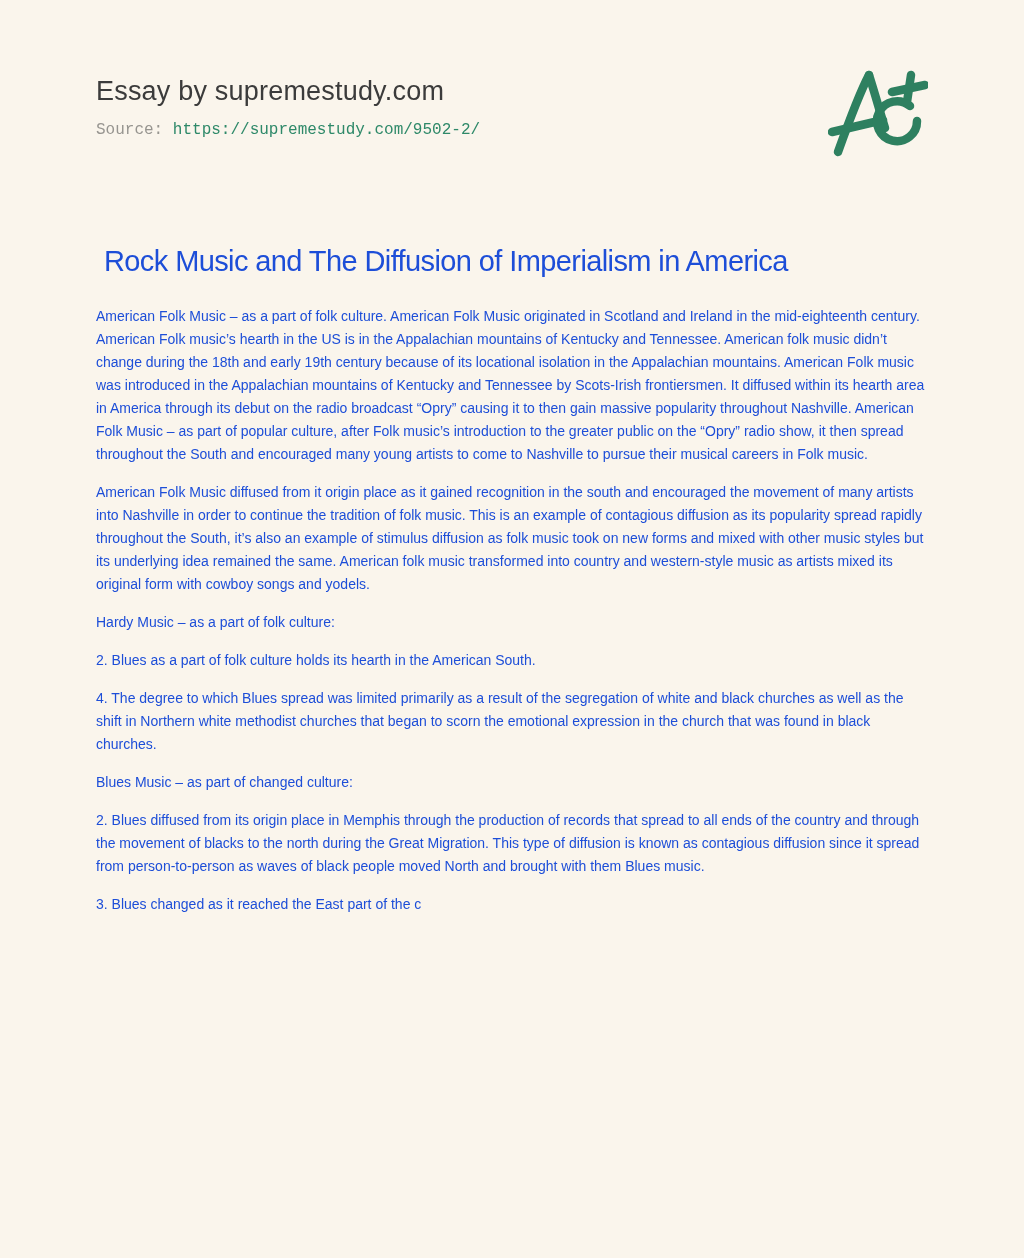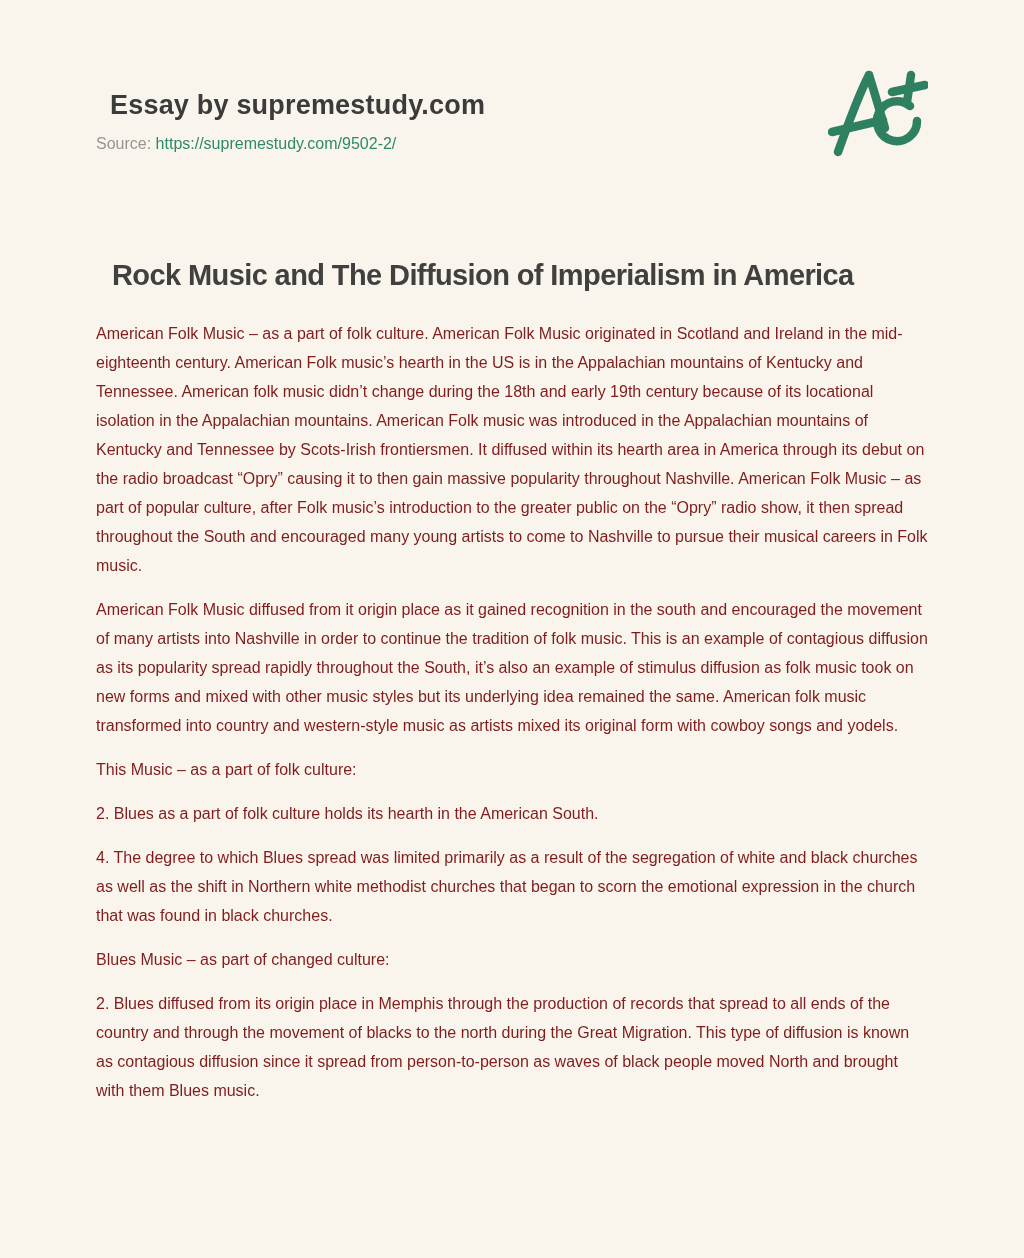--- a/index.html
+++ b/index.html
@@ -13,55 +13,56 @@
   .page {
     position: relative;
     width: 1024px;
     height: 1258px;
     box-sizing: border-box;
     padding: 76px 96px 0 96px;
     overflow: hidden;
     background: #faf5ec;
   }
   .byline {
-    margin: 14px;
+    margin: 0;
     font-size: 27px;
-    font-weight: bold;
+    font-weight: normal;
     color: #3b3b3b;
     letter-spacing: 0.2px;
   }
   .source-line {
     margin: 14px 0 0 0;
     font-size: 16px;
     color: #979590;
+    font-family: Liberation Mono, monospace;
   }
   .source-line a {
     color: #2e8969;
     text-decoration: none;
   }
   .logo {
     position: absolute;
     top: 66px;
     right: 96px;
     width: 100px;
     height: 96px;
   }
   .essay-title {
-    margin: 106px 0 0 16px;
+    margin: 106px 0 0 8px;
     font-size: 29px;
-    font-weight: bold;
-    color: #404040;
+    font-weight: normal;
+    color: #1d4ed8;
     letter-spacing: -0.6px;
     white-space: nowrap;
   }
   .essay-body p {
     margin: 15px 0 0 0;
-    font-size: 16px;
-    line-height: 29px;
-    color: #7f1d1d;
+    font-size: 14px;
+    line-height: 23px;
+    color: #1d4ed8;
   }
   .essay-body p:first-child {
     margin-top: 27px;
   }
 </style>
 </head>
 <body>
 
 <div class="page">
 
@@ -89,21 +90,22 @@
       </svg>
     </div>
   </header>
 
   <main>
     <h2 class="essay-title">Rock Music and The Diffusion of Imperialism in America</h2>
 
     <div class="essay-body">
       <p>American Folk Music – as a part of folk culture. American Folk Music originated in Scotland and Ireland in the mid-eighteenth century. American Folk music’s hearth in the US is in the Appalachian mountains of Kentucky and Tennessee. American folk music didn’t change during the 18th and early 19th century because of its locational isolation in the Appalachian mountains. American Folk music was introduced in the Appalachian mountains of Kentucky and Tennessee by Scots-Irish frontiersmen. It diffused within its hearth area in America through its debut on the radio broadcast “Opry” causing it to then gain massive popularity throughout Nashville.  American Folk Music – as part of popular culture, after Folk music’s introduction to the greater public on the “Opry” radio show, it then spread throughout the South and encouraged many young artists to come to Nashville to pursue their musical careers in Folk music.</p>
       <p>American Folk Music diffused from it origin place as it gained recognition in the south and encouraged the movement of many artists into Nashville in order to continue the tradition of folk music. This is an example of contagious diffusion as its popularity spread rapidly throughout the South, it’s also an example of stimulus diffusion as folk music took on new forms and mixed with other music styles but its underlying idea remained the same. American folk music transformed into country and western-style music as artists mixed its original form with cowboy songs and yodels.</p>
-      <p>This Music – as a part of folk culture:</p>
+      <p>Hardy Music – as a part of folk culture:</p>
       <p>2. Blues as a part of folk culture holds its hearth in the American South.</p>
       <p>4. The degree to which Blues spread was limited primarily as a result of the segregation of white and black churches as well as the shift in Northern white methodist churches that began to scorn the emotional expression in the church that was found in black churches.</p>
       <p>Blues Music – as part of changed culture:</p>
       <p>2. Blues diffused from its origin place in Memphis through the production of records that spread to all ends of the country and through the movement of blacks to the north during the Great Migration. This type of diffusion is known as contagious diffusion since it spread from person-to-person as waves of black people moved North and brought with them Blues music.</p>
+      <p>3. Blues changed as it reached the East part of the c</p>
     </div>
   </main>
 
 </div>
 
 </body></html>

